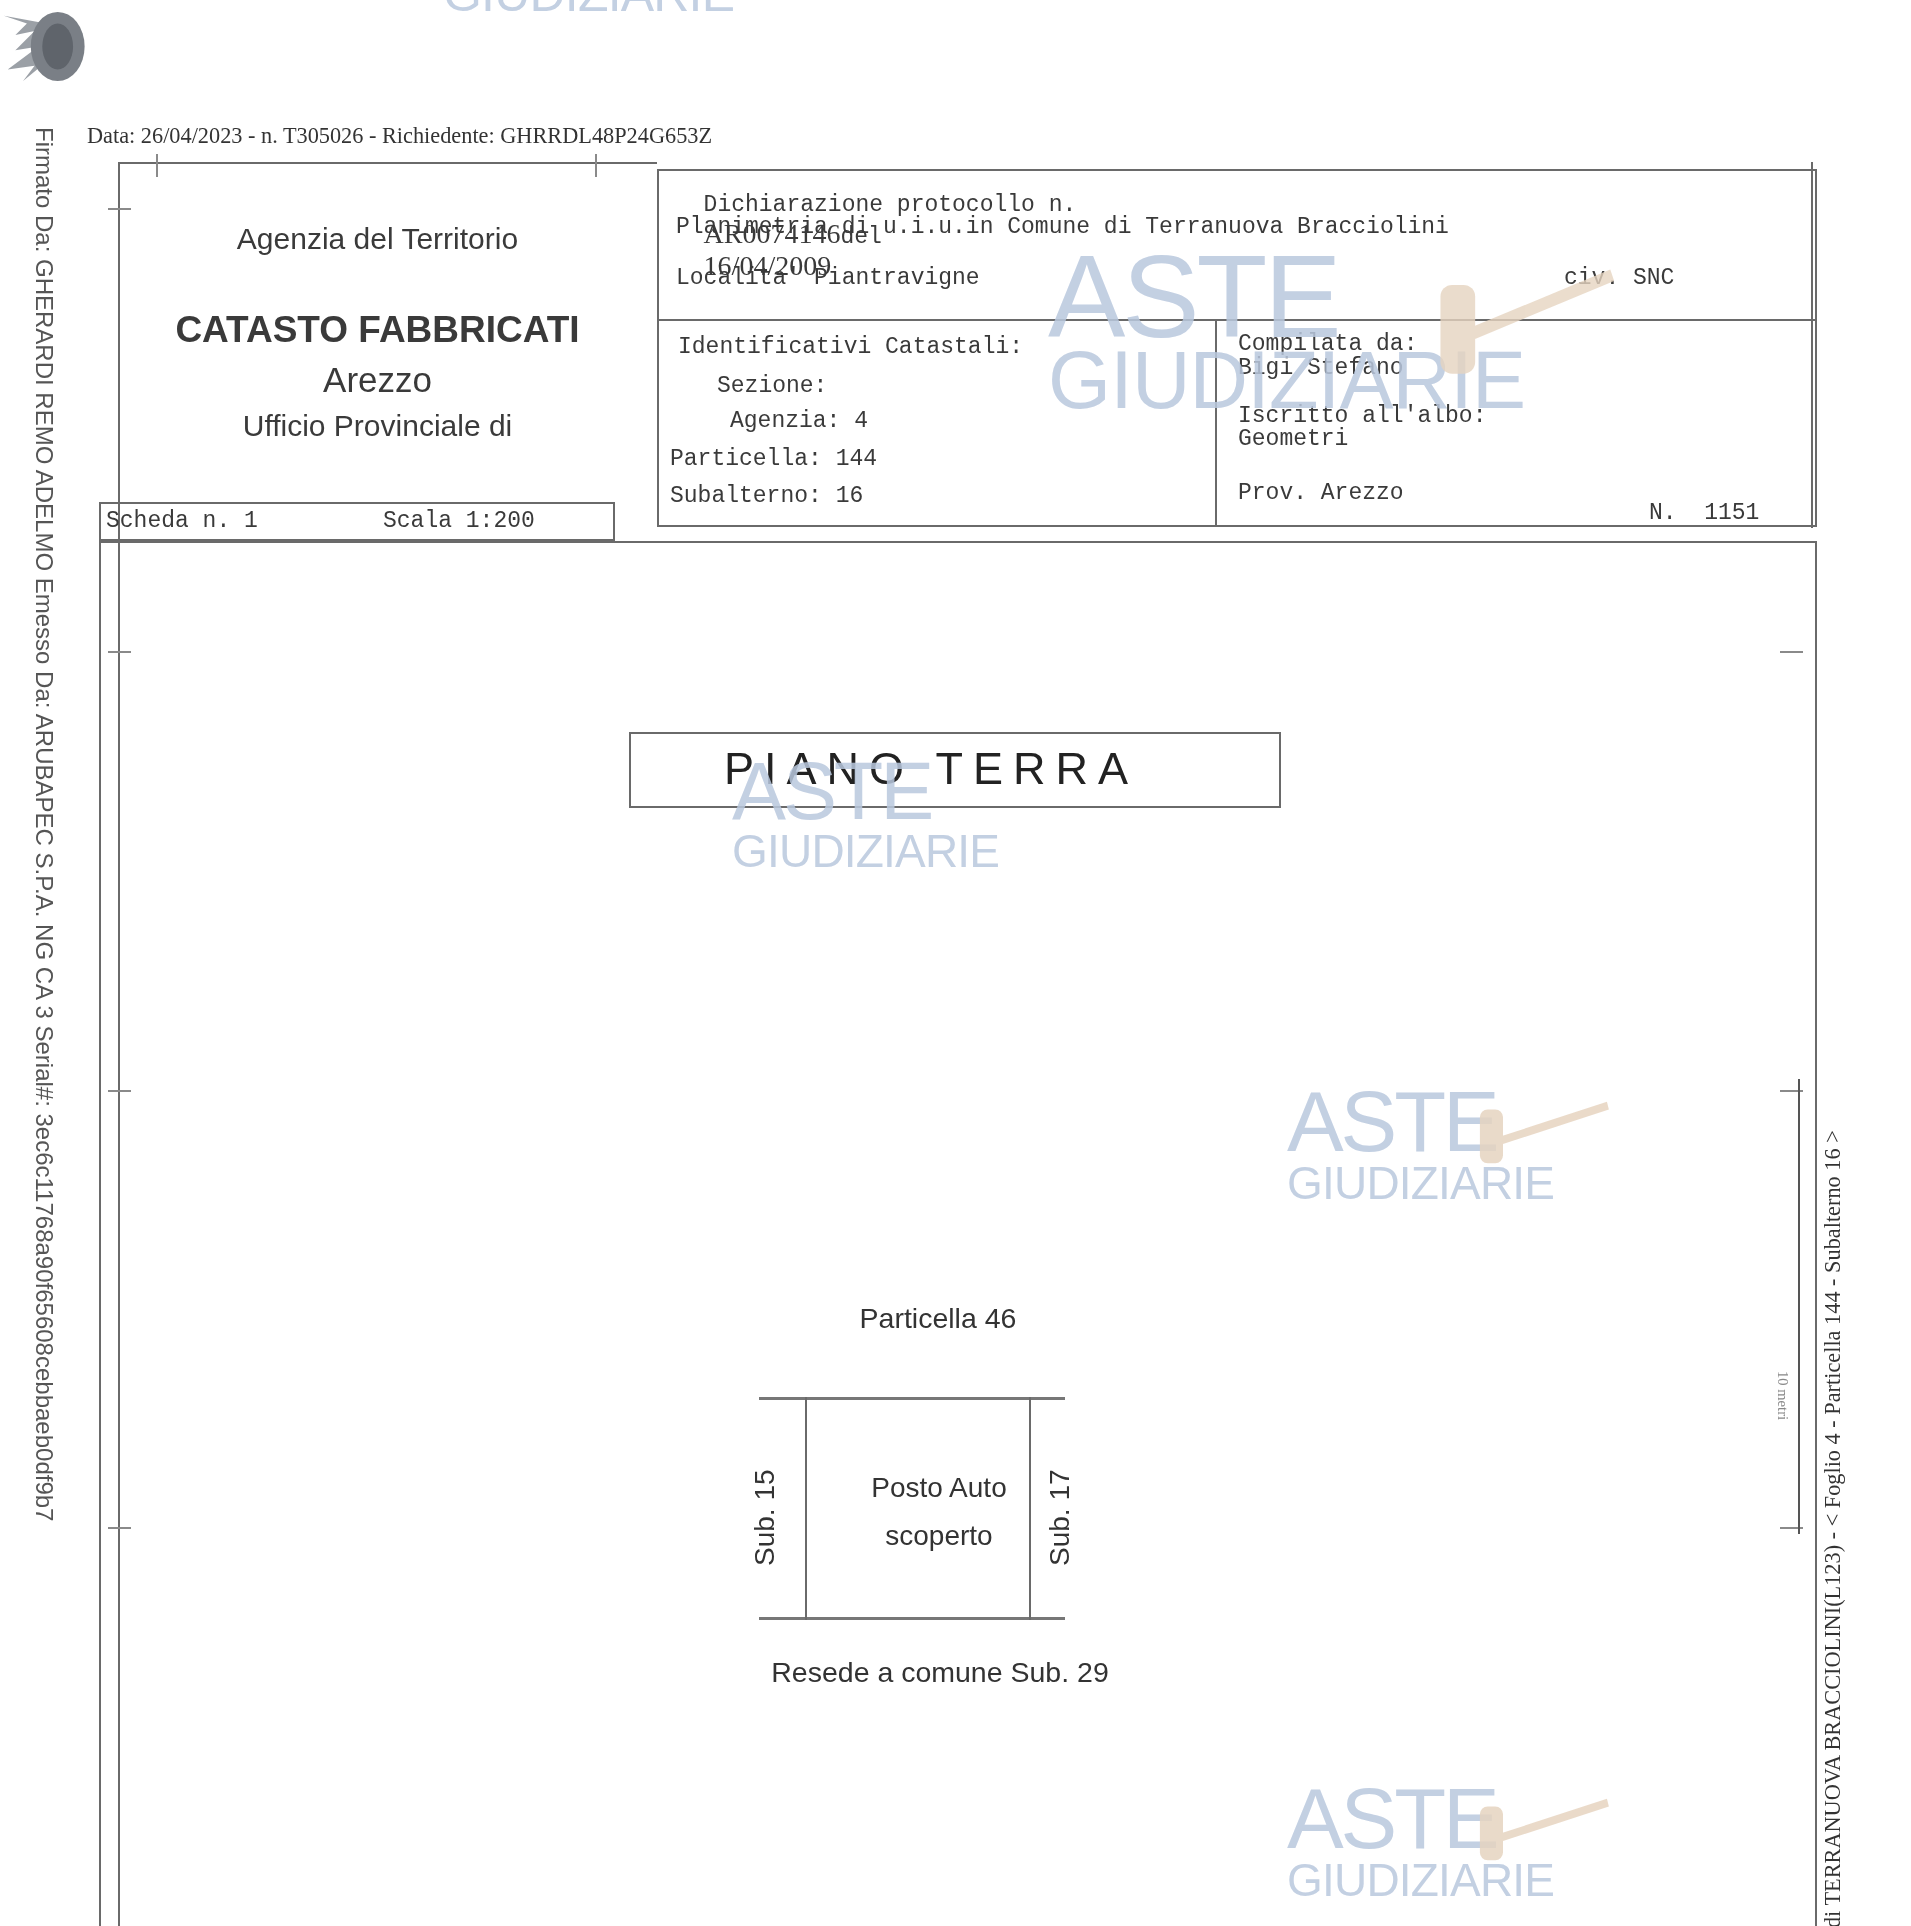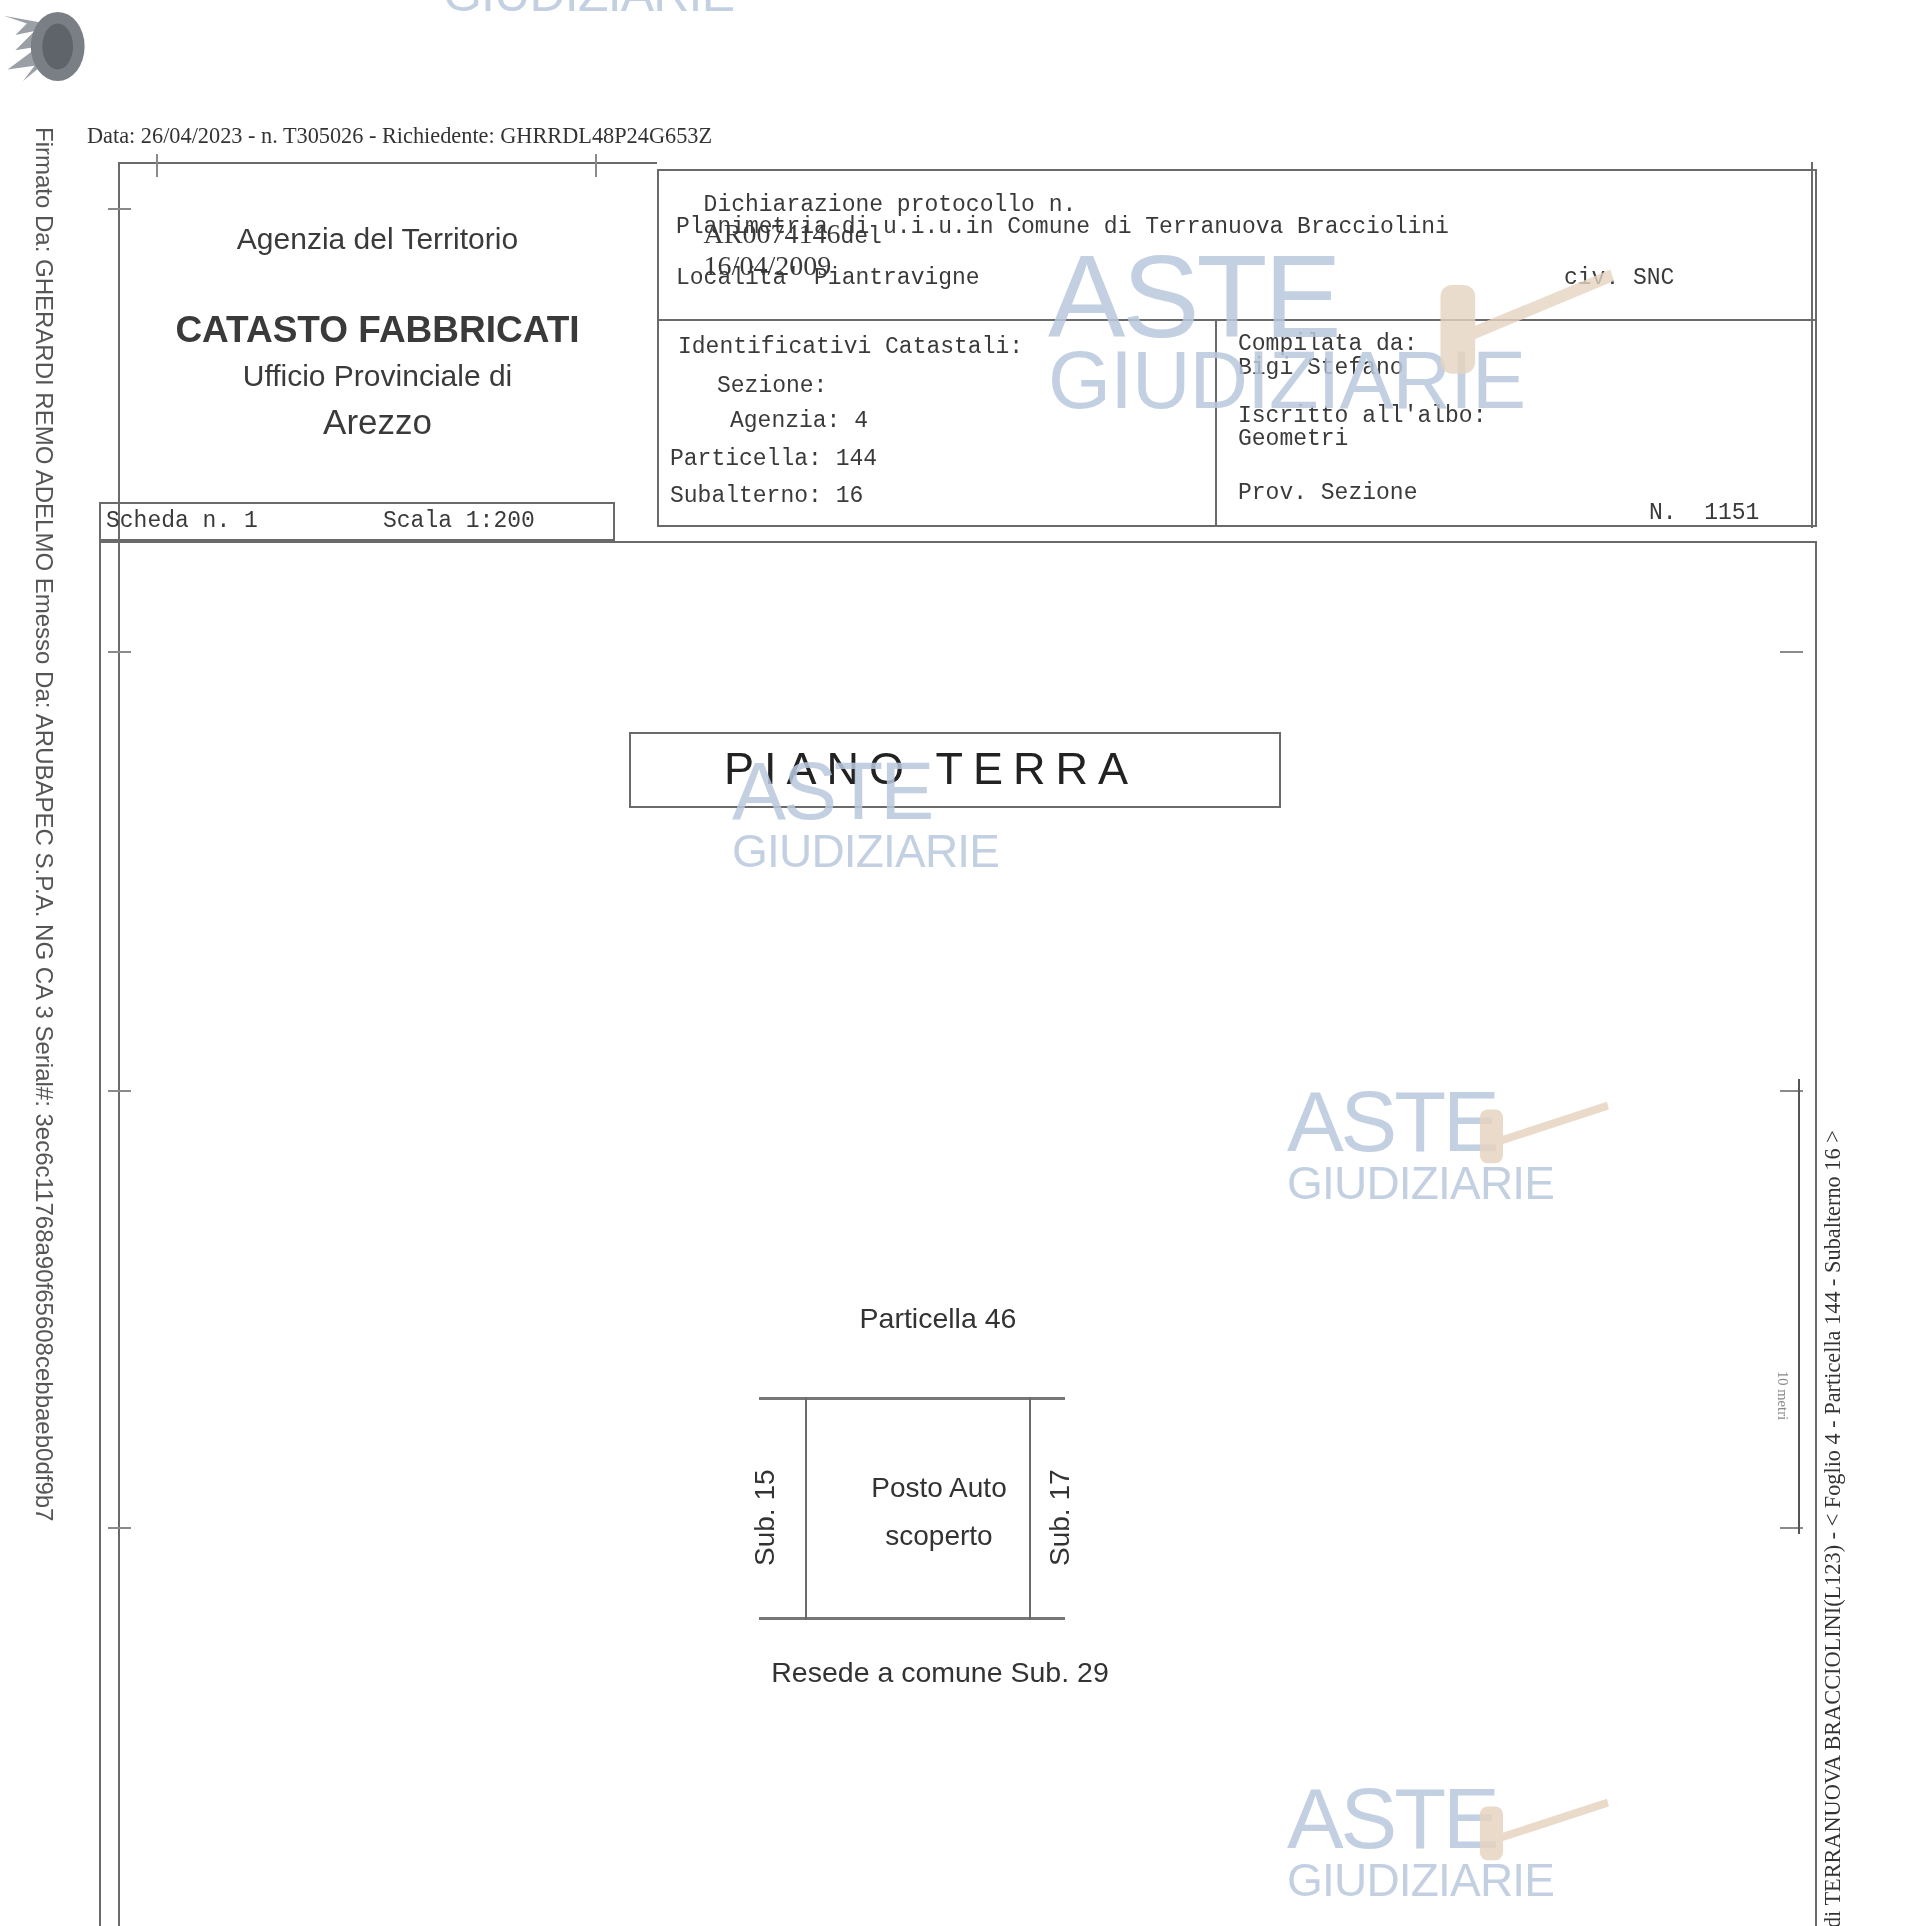--- a/index.html
+++ b/index.html
@@ -42,22 +42,22 @@
 
 <div class="vl" style="left:118px;top:162px;height:379px;"></div>
 <div class="hl" style="left:118px;top:162px;width:539px;"></div>
 <div class="tick-v" style="left:156px;top:154px;"></div>
 <div class="tick-v" style="left:595px;top:154px;"></div>
 <div class="tick-h" style="left:108px;top:208px;"></div>
 
 <div class="abs sans" style="left:127px;top:216px;width:501px;text-align:center;color:#3a3a3a;">
   <div style="font-size:30px;line-height:46px;">Agenzia del Territorio</div>
   <div style="font-size:37px;font-weight:bold;line-height:50px;margin-top:43px;">CATASTO FABBRICATI</div>
+  <div style="font-size:35px;line-height:50px;">Arezzo</div>
   <div style="font-size:30px;line-height:42px;">Ufficio Provinciale di</div>
-  <div style="font-size:35px;line-height:50px;">Arezzo</div>
 </div>
 
 <div class="box" style="left:99px;top:502px;width:516px;height:39px;"></div>
 <div class="abs mono mono-txt" style="left:106px;top:508px;">Scheda n. 1</div>
 <div class="abs mono mono-txt" style="left:383px;top:508px;">Scala 1:200</div>
 
 <div class="box" style="left:657px;top:169px;width:1160px;height:358px;"></div>
 <div class="hl" style="left:657px;top:319px;width:1160px;"></div>
 <div class="vl" style="left:1215px;top:319px;height:208px;"></div>
 <div class="vl" style="left:1811px;top:162px;height:366px;"></div>
@@ -74,21 +74,21 @@
 <div class="abs mono mono-txt" style="left:678px;top:334px;">Identificativi Catastali:</div>
 <div class="abs mono mono-txt" style="left:717px;top:373px;">Sezione:</div>
 <div class="abs mono mono-txt" style="left:730px;top:408px;"><span>Agenzia:</span> <span>4</span></div>
 <div class="abs mono mono-txt" style="left:670px;top:446px;"><span>Particella:</span> <span>144</span></div>
 <div class="abs mono mono-txt" style="left:670px;top:483px;"><span>Subalterno:</span> <span>16</span></div>
 
 <div class="abs mono mono-txt" style="left:1238px;top:331px;">Compilata da:</div>
 <div class="abs mono mono-txt" style="left:1238px;top:355px;">Bigi Stefano</div>
 <div class="abs mono mono-txt" style="left:1238px;top:403px;">Iscritto all'albo:</div>
 <div class="abs mono mono-txt" style="left:1238px;top:426px;">Geometri</div>
-<div class="abs mono mono-txt" style="left:1238px;top:480px;">Prov. Sezione</div>
+<div class="abs mono mono-txt" style="left:1238px;top:480px;">Prov. Arezzo</div>
 <div class="abs mono mono-txt" style="left:1649px;top:480px;margin-top:20px;">N.  1151</div>
 
 <div class="wm" style="left:1048px;top:239px;">
   <span class="aste">ASTE</span>
   <span class="giud" style="font-size:81px;margin-top:-15.4px;">GIUDIZIARIE</span>
 </div>
 <svg class="gavel" style="left:1425px;top:254px" width="193" height="139" viewBox="0 0 500 360">
   <g fill="#e6d4c0" opacity=".8">
       <rect x="40" y="80" width="90" height="230" rx="30"></rect>
       <path d="M120 190 L480 40 L490 70 L130 220 Z"></path>

